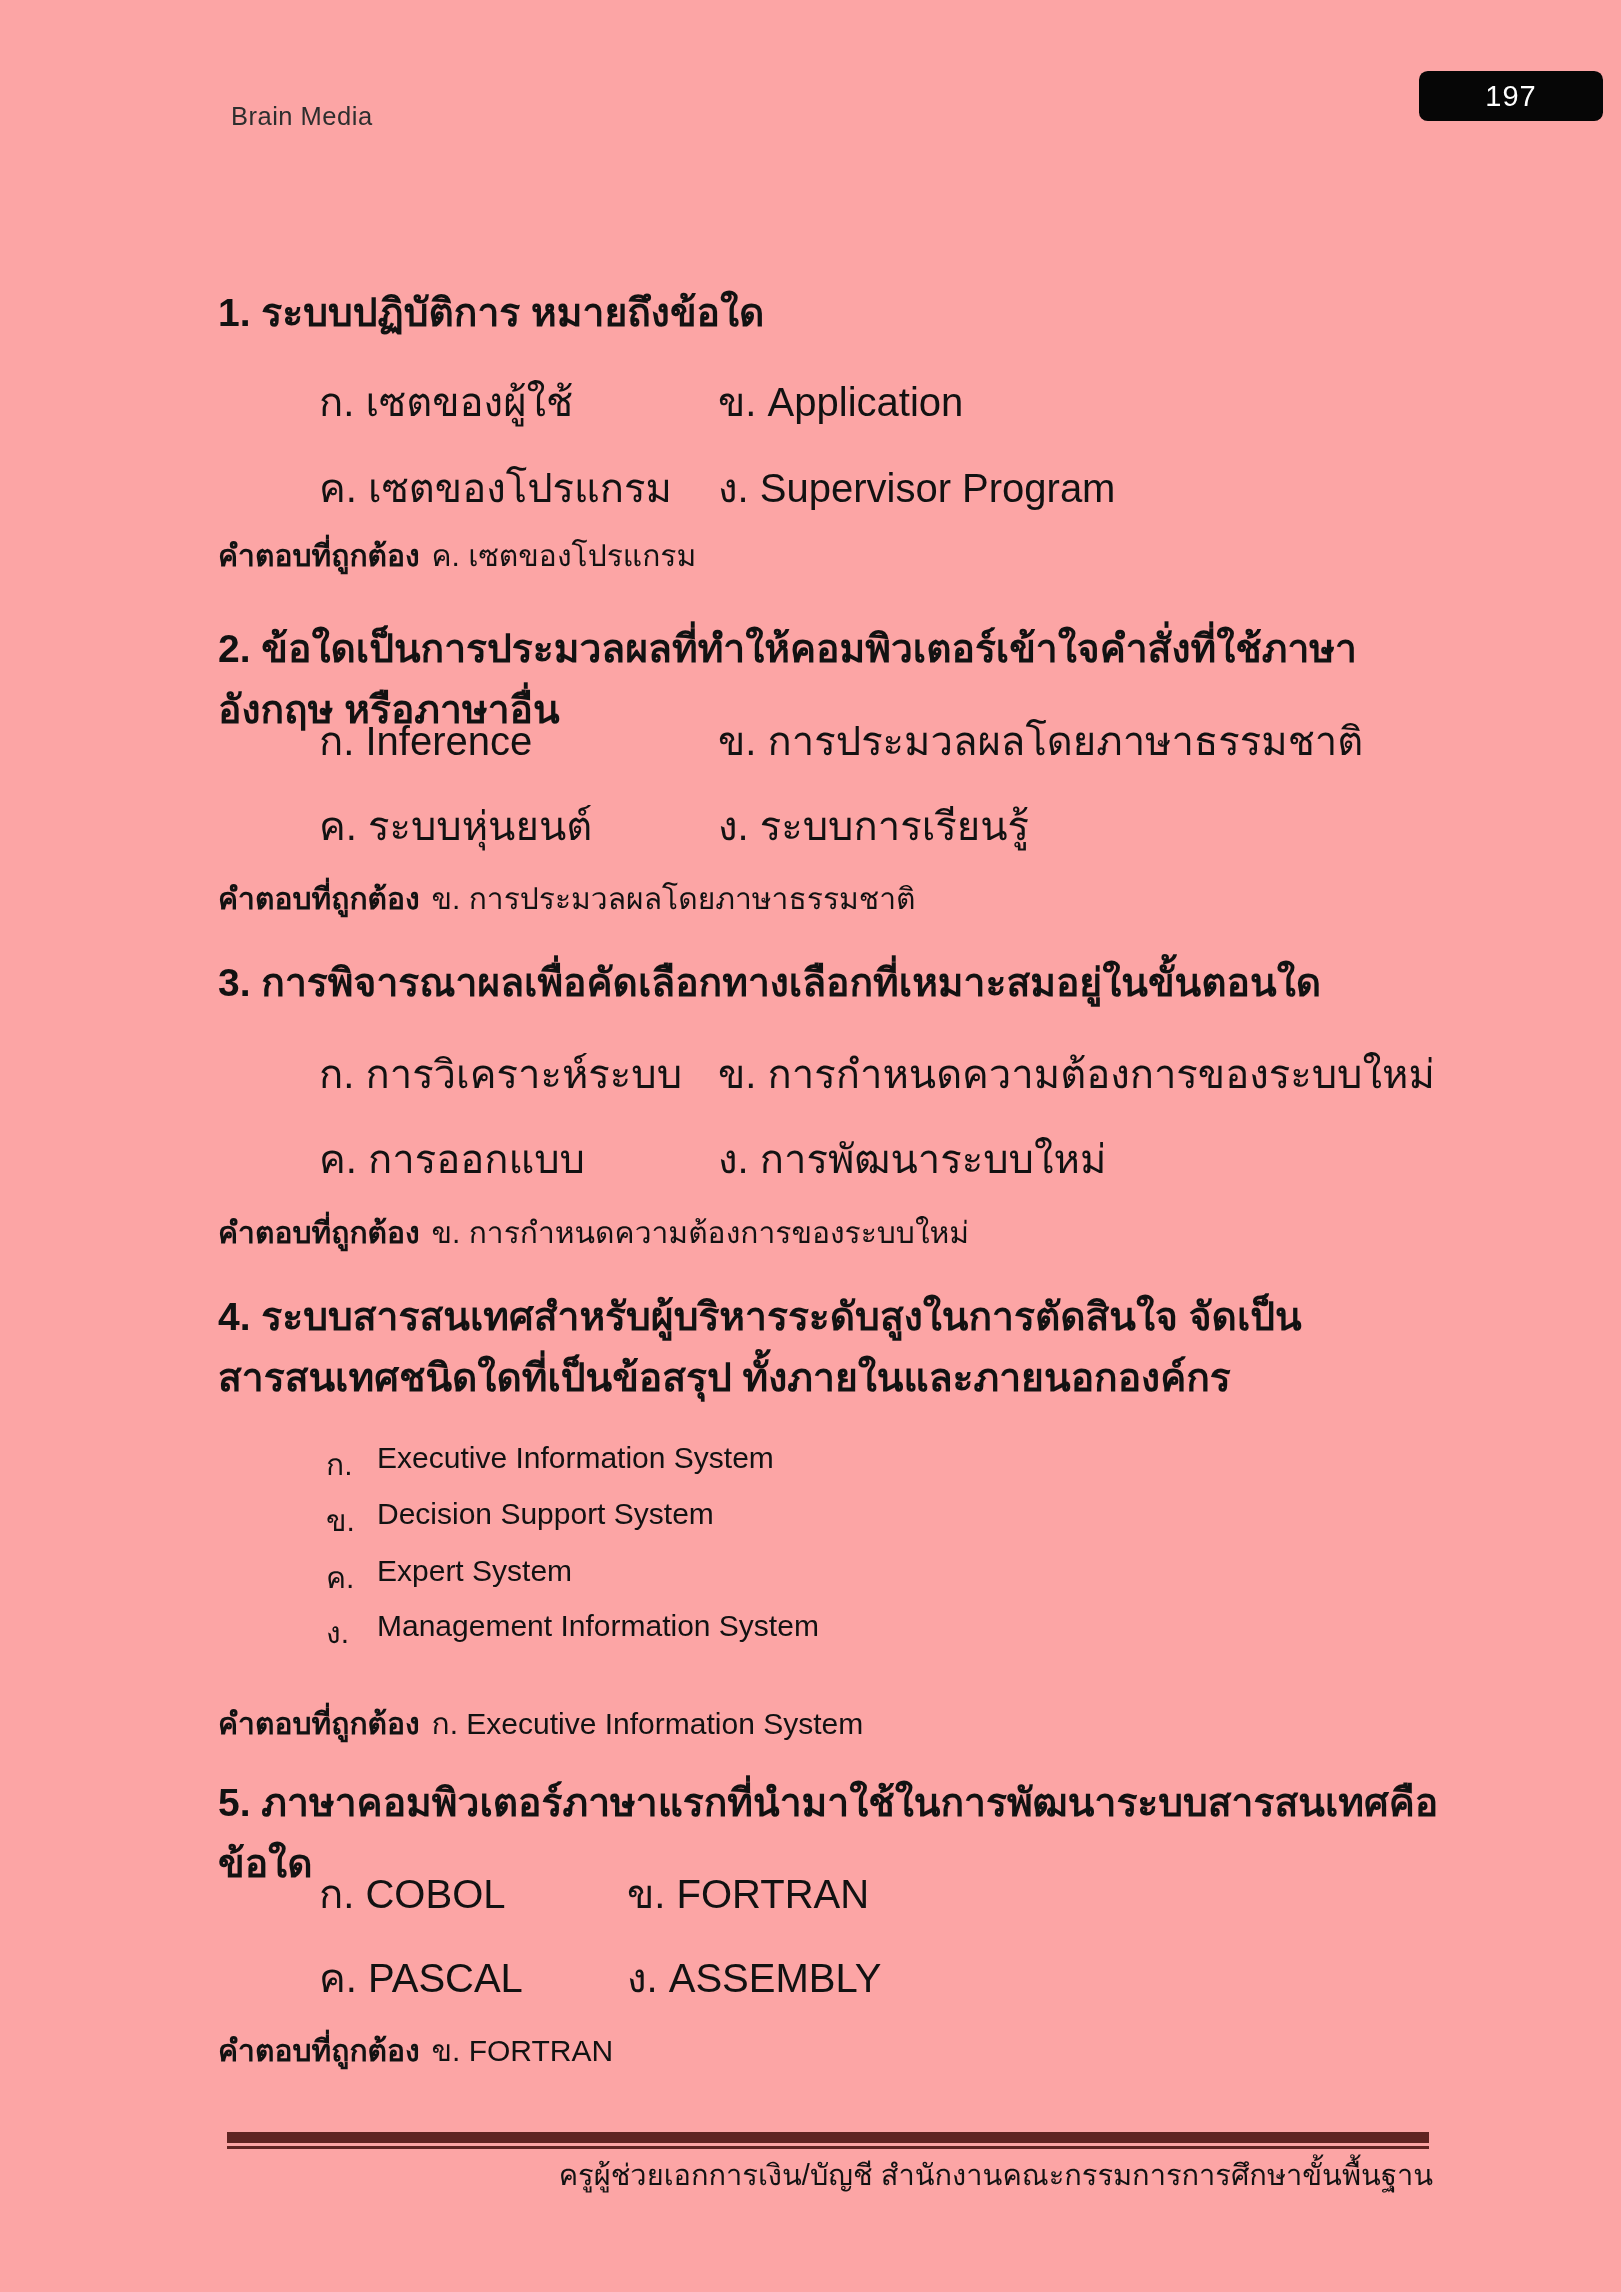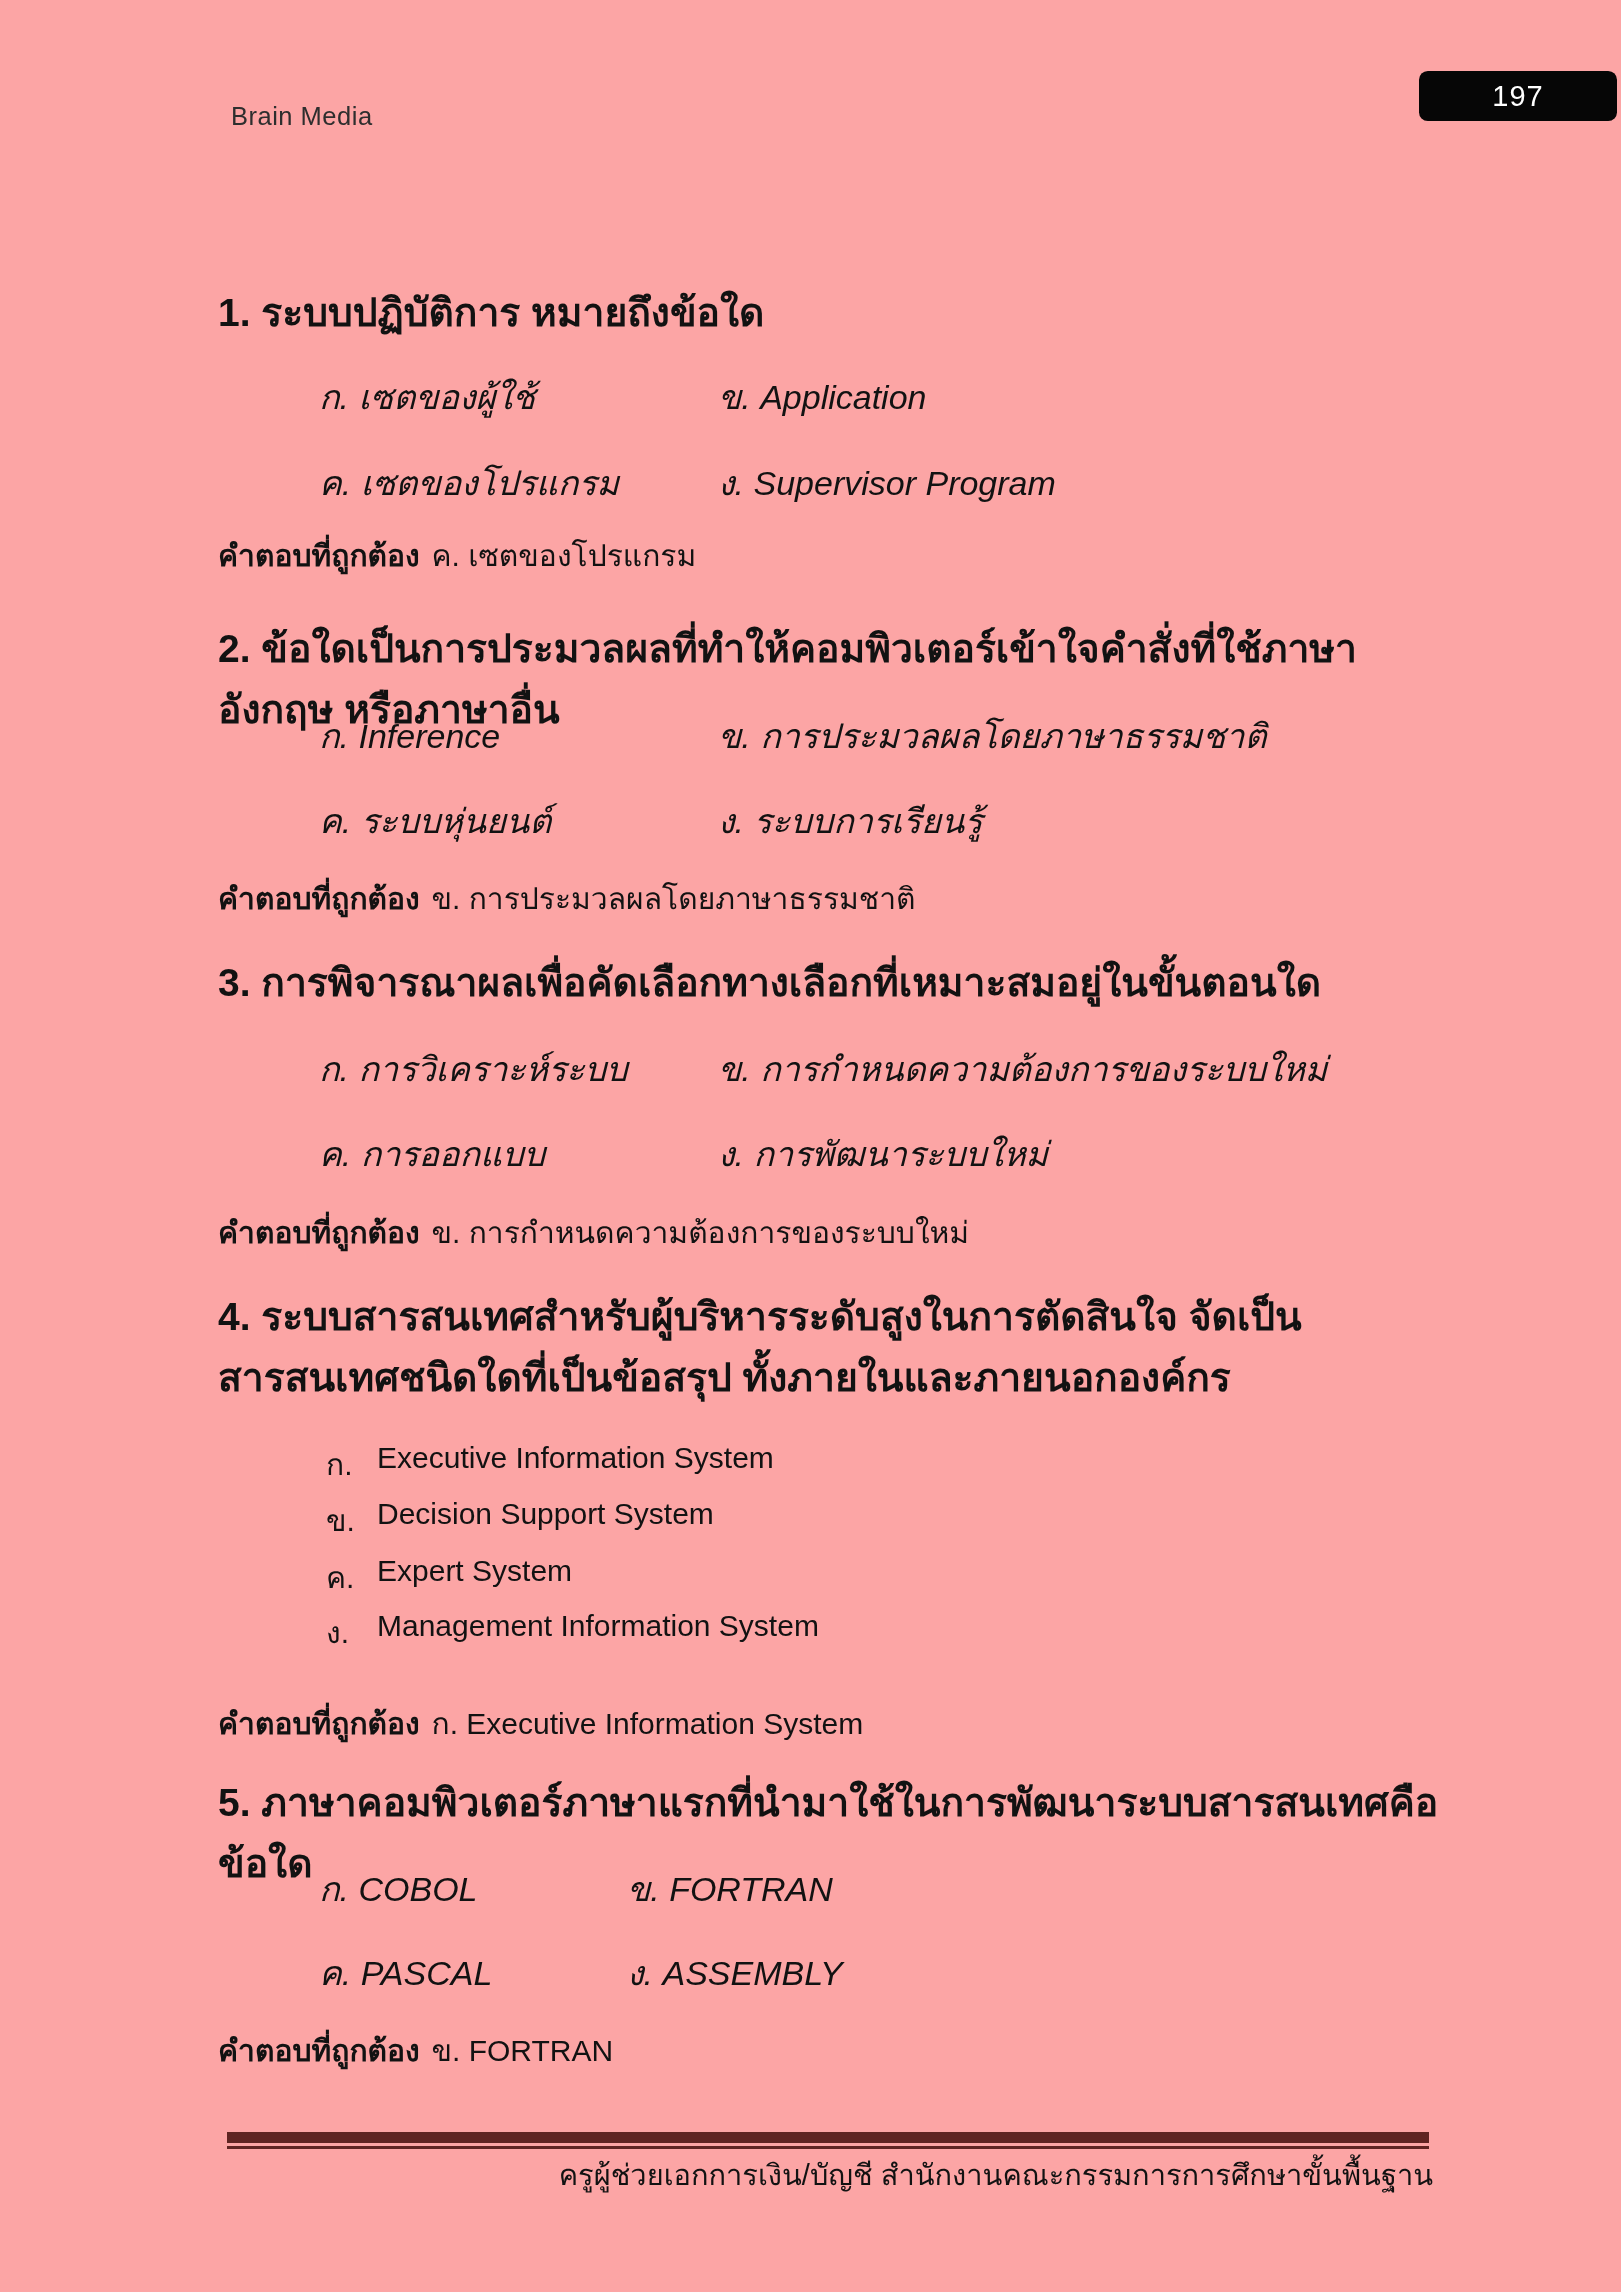--- a/index.html
+++ b/index.html
@@ -12,36 +12,36 @@
     font-family: "Liberation Sans", "DejaVu Sans", sans-serif;
     color: #121212;
     overflow: hidden;
   }
   .abs { position: absolute; }
   .brand {
     left: 231px; top: 102px;
     font-size: 25.5px; color: #2e2e2e; letter-spacing: 0.5px;
   }
   .pageno-box {
-    left: 1419px; top: 71px; width: 198px; height: 50px;
+    left: 1419px; top: 71px; width: 184px; height: 50px;
     background: #060606; border-radius: 8.8px;
     display: flex; align-items: center; justify-content: center;
   }
   .pageno-box span { color: #ffffff; font-size: 29px; letter-spacing: 1px; }
   .doc-title {
     left: 218px; top: 196px; width: 1220px;
     text-align: center;
     font-size: 34px; font-weight: 700; font-style: italic;
   }
   .q-heading {
     left: 218px; width: 1230px;
     font-size: 39px; font-weight: 700; line-height: 61px;
   }
   .opt-row { left: 0; width: 1621px; height: 41px; }
-  .opt-cell { position: absolute; font-size: 34px; white-space: nowrap; font-style: italic; }
+  .opt-cell { position: absolute; font-size: 40px; white-space: nowrap; }
   .opt-col1 { left: 319px; }
   .opt-col2 { left: 718px; }
   .opt-col2-narrow { left: 627px; }
   .vlist-item { left: 326px; display: flex; font-size: 30px; }
   .vlist-letter { width: 51px; flex: none; }
   .answer-line { left: 218px; font-size: 30px; white-space: nowrap; }
   .answer-label { font-weight: 700; margin-right: 11.8px; }
   .footer-bar-thick { left: 227px; top: 2132px; width: 1202px; height: 10.8px; }
   .footer-bar-thin  { left: 227px; top: 2146px; width: 1202px; height: 2.9px; }
   .footer-text {

